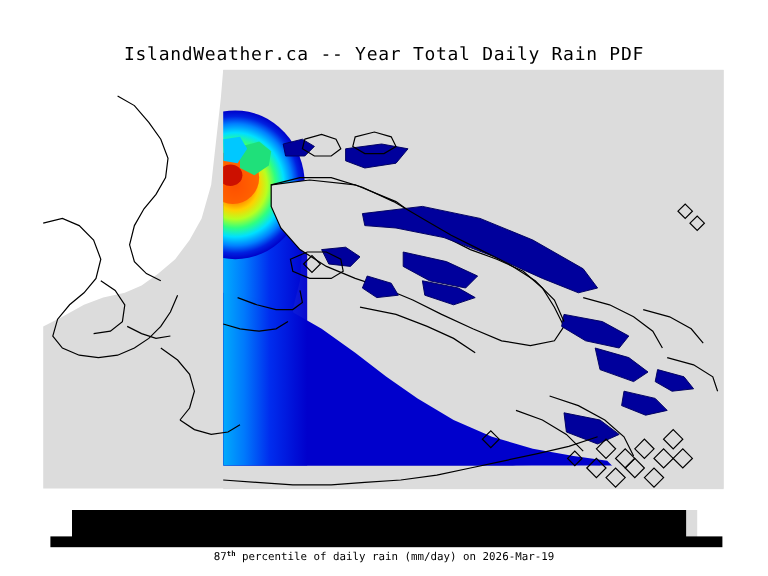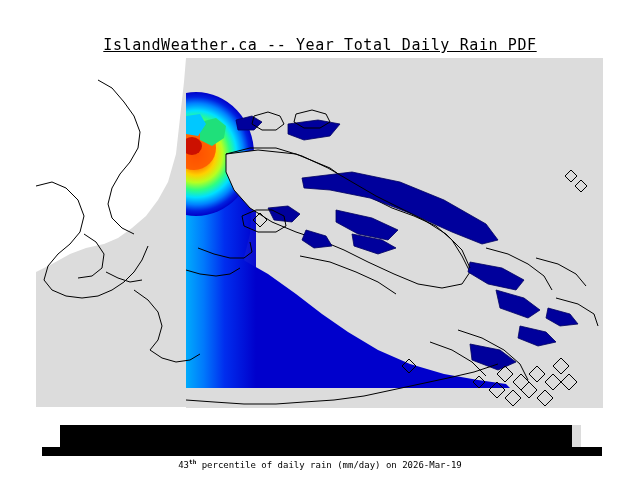--- a/index.html
+++ b/index.html
@@ -25,21 +25,20 @@
     position: absolute;
     left: 0;
     top: 36px;
     width: 640px;
     text-align: center;
     font-family: "DejaVu Sans Mono", "Liberation Mono", monospace;
     font-size: 15px;
     letter-spacing: 0.6px;
     color: #000000;
     white-space: nowrap;
-    text-decoration: underline;
   }
 
   
   #map-panel {
     position: absolute;
     left: 0px;
     top: 58px;
     width: 640px;
     height: 350px;
     background: #ffffff;
@@ -260,15 +259,15 @@
   </div>
 
   <div id="colorbar-wrap">
     <div id="colorbar"></div>
     <div id="colorbar-tail"></div>
     <div id="colorbar-ticks">
       <div id="colorbar-ticklabels">0 10 20 30 40 50 60 70 80 90 100</div>
     </div>
   </div>
 
-  <div id="caption"><span>43</span><sup>th</sup><span> percentile of daily rain (mm/day) on 2026-Mar-19</span></div>
+  <div id="caption"><span>87</span><sup>th</sup><span> percentile of daily rain (mm/day) on 2026-Mar-19</span></div>
 
 </div>
 
 </body></html>

